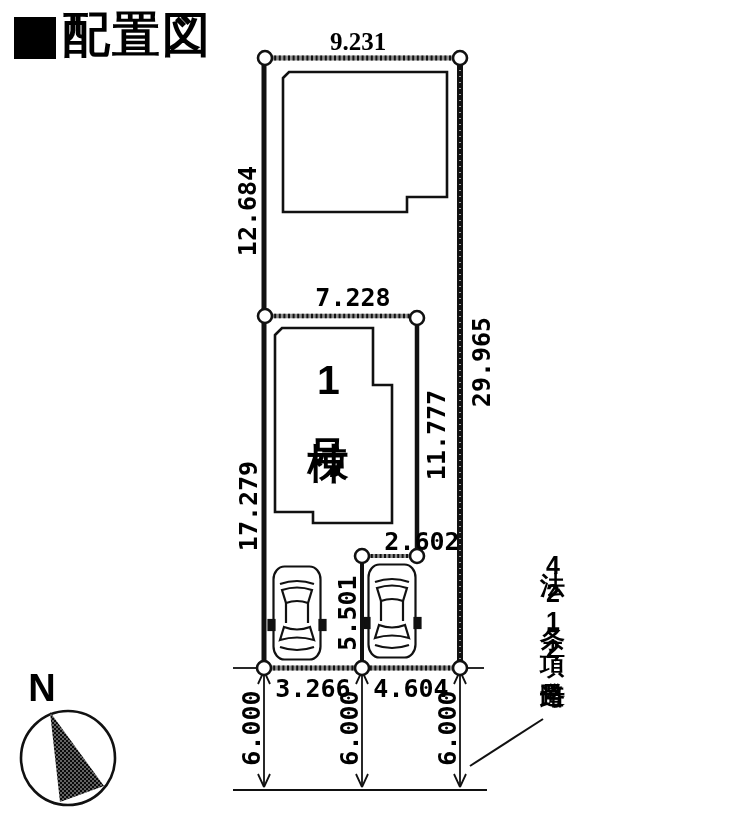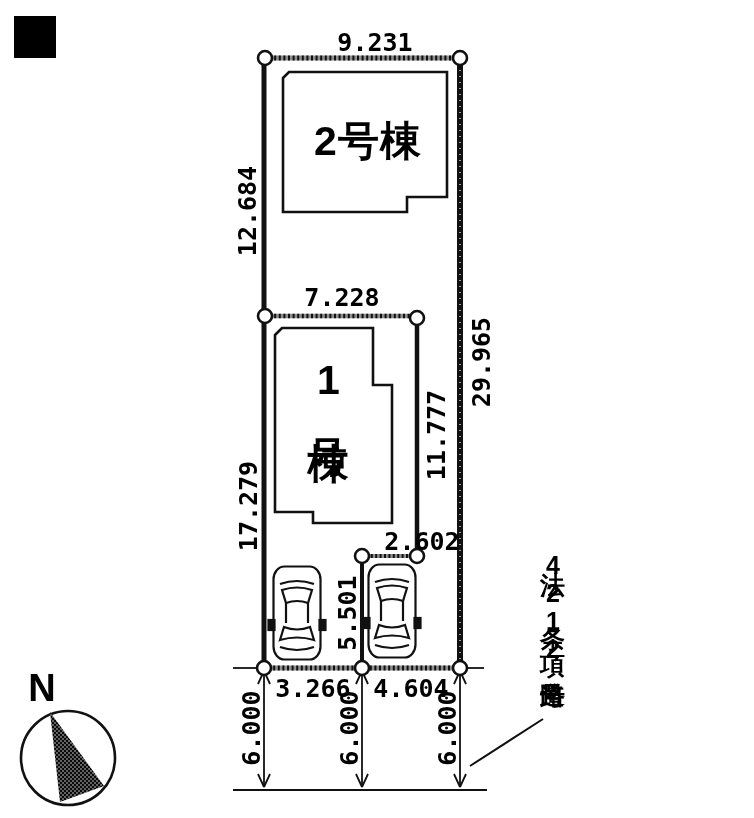--- a/index.html
+++ b/index.html
@@ -40,20 +40,21 @@
   }
   .compass-n{font-size:38px;font-weight:bold;color:#000;transform:translate(-50%,-50%);}
 </style>
 </head>
 <body>
 
 <div class="page">
 
   <div class="title-row">
     <div class="title-square"></div>
+    <div class="page-title">配置図</div>
   </div>
 
   <svg width="754" height="818" viewBox="0 0 754 818">
     <defs>
       <pattern id="stip" width="4" height="4" patternUnits="userSpaceOnUse">
         <rect width="4" height="4" fill="#0a0a0a"></rect>
         <circle cx="1" cy="1" r="0.7" fill="#fff"></circle>
         <circle cx="3" cy="3" r="0.7" fill="#fff"></circle>
       </pattern>
     </defs>
@@ -137,34 +138,33 @@
       <path d="M12 62 Q25 67 38 62 L42 75 Q25 70 8 75 Z"></path>
       <path d="M8 82 Q25 88 42 82"></path>
     </g>
 
     <g>
       <circle cx="68" cy="758" r="47" fill="none" stroke="#111" stroke-width="2.6"></circle>
       <polygon points="50,712 60,802 104,786" fill="url(#stip)"></polygon>
     </g>
   </svg>
 
-  <div class="lbl hdim" style="left:375px;top:42px;">9.231</div>
+  <div class="lbl hdim" style="left:358px;top:42px;font-family:Liberation Serif, serif;">9.231</div>
   <div class="lbl vdim" style="left:247px;top:211px;">12.684</div>
-  <div class="lbl hdim" style="left:342px;top:297px;">7.228</div>
+  <div class="lbl hdim" style="left:353px;top:297px;">7.228</div>
   <div class="lbl vdim" style="left:481px;top:362px;">29.965</div>
   <div class="lbl vdim" style="left:436px;top:435px;">11.777</div>
   <div class="lbl vdim" style="left:248px;top:506px;">17.279</div>
   <div class="lbl hdim" style="left:386px;top:541px;margin-left:36px;">2.602</div>
   <div class="lbl vdim" style="left:347px;top:613px;">5.501</div>
   <div class="lbl hdim" style="left:313px;top:688px;">3.266</div>
   <div class="lbl hdim" style="left:411px;top:688px;">4.604</div>
   <div class="lbl vdim" style="left:251px;top:728px;">6.000</div>
   <div class="lbl vdim" style="left:349px;top:728px;">6.000</div>
   <div class="lbl vdim" style="left:447px;top:728px;">6.000</div>
 
-  <div class="lbl bldg-label-h" style="left:368px;top:141px;">2号棟</div>
   <div class="lbl bldg-label-v" style="left:328px;top:357px;">1号棟</div>
 
   <div class="lbl road-label" style="left:540px;top:551px;height:252px;">法42条1項2号道路</div>
 
   <div class="lbl compass-n" style="left:42px;top:688px;">N</div>
 
 </div>
 
 </body></html>

